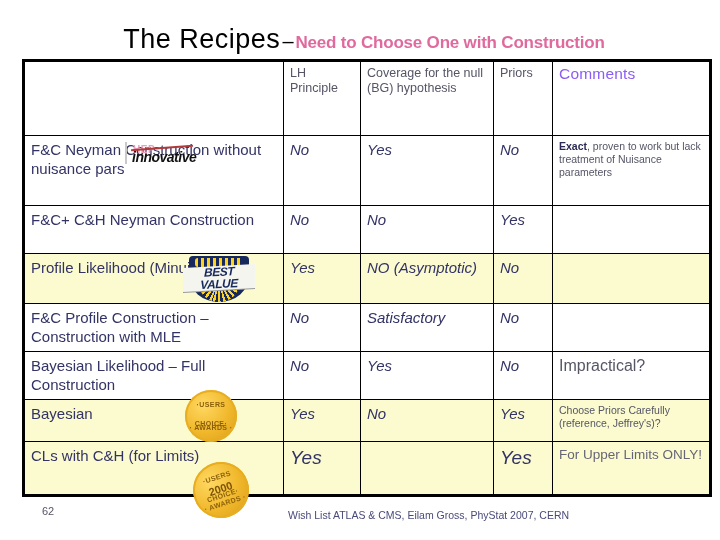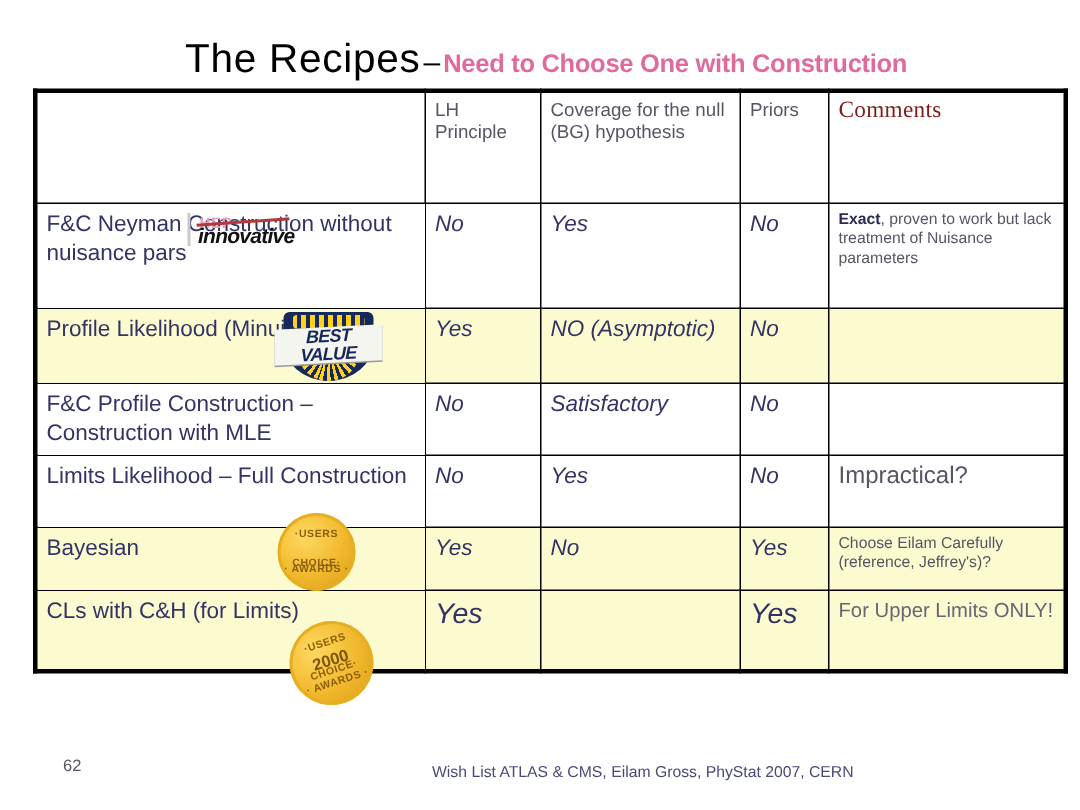--- a/index.html
+++ b/index.html
@@ -70,23 +70,22 @@
   
   .hdr-cell {
     height: 66px;
     font-size: 12.5px;
     line-height: 15px;
     color: #555566;
   }
   .hdr-comments {
     font-size: 15.5px;
     font-weight: bold;
-    color: #7f1d1d;
+    color: #8b5cf6;
     letter-spacing: 0.2px;
-    font-family: Liberation Serif, serif;
   }
 
   
   tr.row-white td { background: #ffffff; }
   tr.row-yellow td { background: #fbfbcf; }
 
   .method-cell {
     position: relative;
     font-size: 15px;
     line-height: 19px;
@@ -310,20 +309,27 @@
           <span class="hep-strike"></span>
           <span class="inno-word">innovative</span>
         </span>
       </td>
       <td class="val-cell">No</td>
       <td class="val-cell">Yes</td>
       <td class="val-cell">No</td>
       <td class="comment-cell"><b class="exact">Exact</b><span>, proven to work but lack treatment of Nuisance parameters</span></td>
     </tr>
 
+    <tr class="row-white r2">
+      <td class="method-cell">F&amp;C+ C&amp;H Neyman Construction</td>
+      <td class="val-cell">No</td>
+      <td class="val-cell">No</td>
+      <td class="val-cell">Yes</td>
+      <td class="comment-cell"></td>
+    </tr>
 
     <tr class="row-yellow r3">
       <td class="method-cell">
         <span>Profile Likelihood  (Minuit)</span>
         <span class="badge" id="badge-best">
           <span class="shield-body"></span>
           <span class="shield-top"></span>
           <span class="shield-rays"></span>
           <span class="shield-banner">
             <span class="l1">BEST</span>
@@ -339,39 +345,39 @@
 
     <tr class="row-white r4">
       <td class="method-cell">F&amp;C Profile Construction – Construction with MLE</td>
       <td class="val-cell">No</td>
       <td class="val-cell">Satisfactory</td>
       <td class="val-cell">No</td>
       <td class="comment-cell"></td>
     </tr>
 
     <tr class="row-white r5">
-      <td class="method-cell">Limits Likelihood – Full Construction</td>
+      <td class="method-cell">Bayesian Likelihood – Full Construction</td>
       <td class="val-cell">No</td>
       <td class="val-cell">Yes</td>
       <td class="val-cell">No</td>
       <td class="comment-cell big">Impractical?</td>
     </tr>
 
     <tr class="row-yellow r6">
       <td class="method-cell">
         <span>Bayesian</span>
         <span class="badge seal" id="badge-seal1">
           <span class="ring-top">·USERS CHOICE·</span>
           <span class="ring-bot">· AWARDS ·</span>
         </span>
       </td>
       <td class="val-cell">Yes</td>
       <td class="val-cell">No</td>
       <td class="val-cell">Yes</td>
-      <td class="comment-cell">Choose Eilam Carefully (reference, Jeffrey's)?</td>
+      <td class="comment-cell">Choose Priors Carefully (reference, Jeffrey's)?</td>
     </tr>
 
     <tr class="row-yellow r7">
       <td class="method-cell">
         <span>CLs with C&amp;H (for Limits)</span>
         <span class="badge seal" id="badge-seal2">
           <span class="ring-top">·USERS CHOICE·</span>
           <span class="seal-year">2000</span>
           <span class="ring-bot">· AWARDS ·</span>
         </span>

